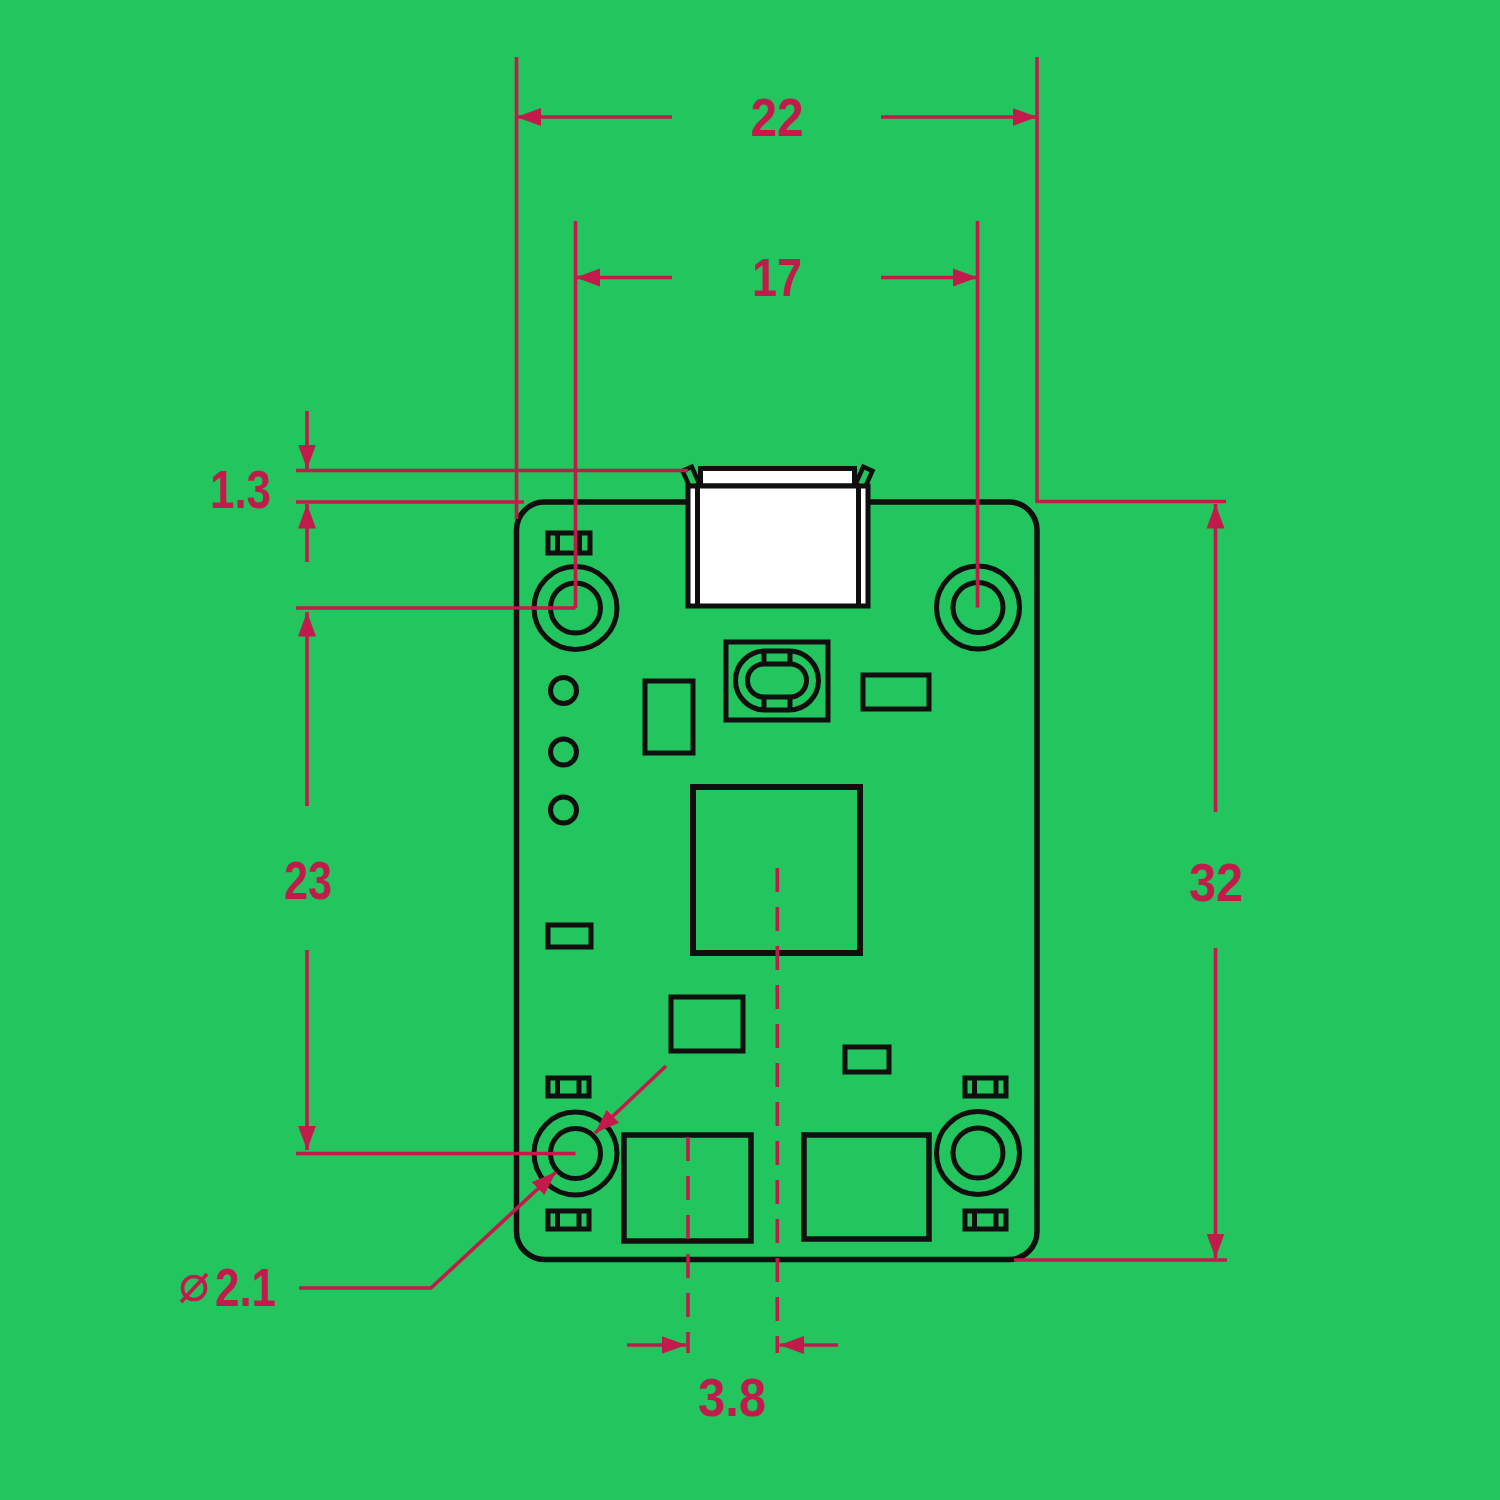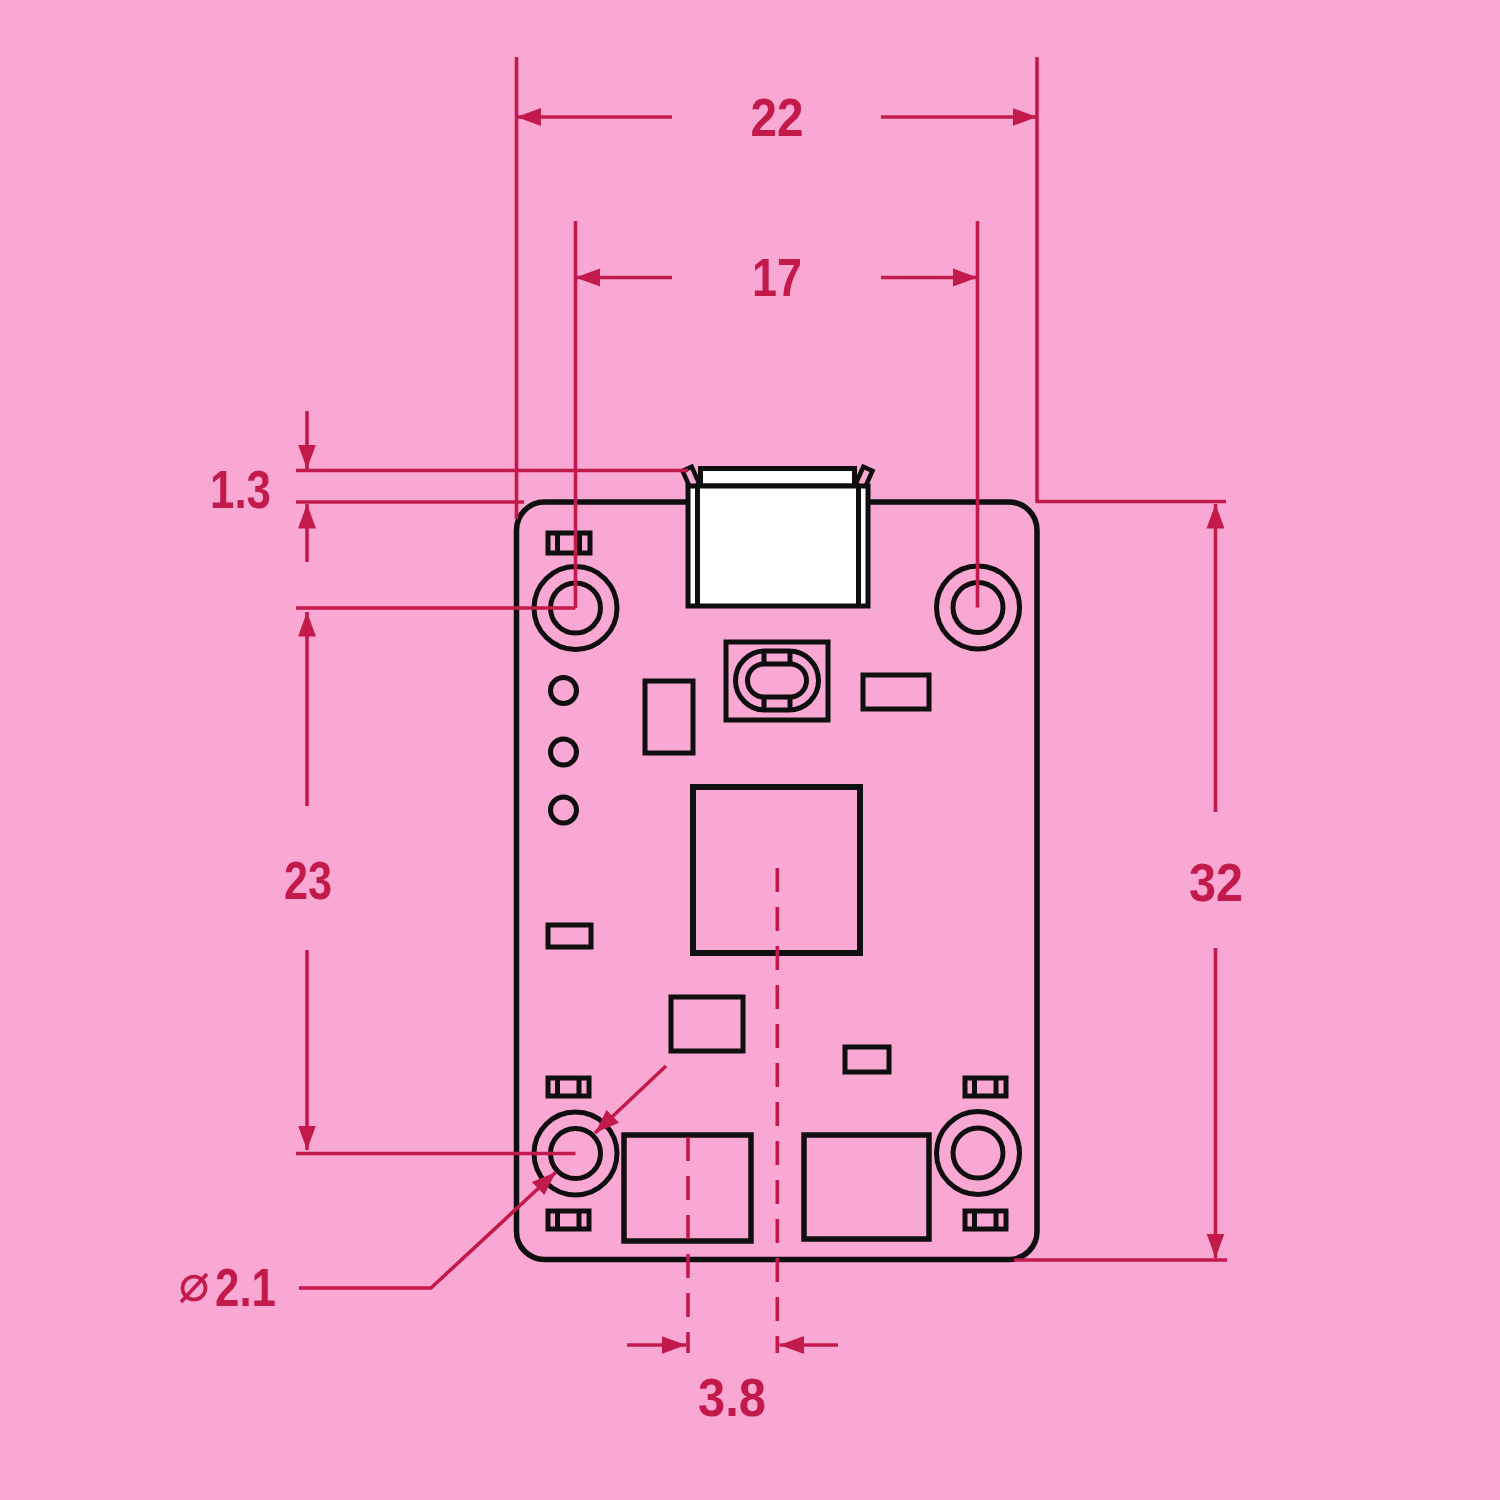--- a/index.html
+++ b/index.html
@@ -4,21 +4,21 @@
 <style>
   html, body {
     margin: 0;
     padding: 0;
     background: #ffffff;
   }
   .stage {
     position: relative;
     width: 1500px;
     height: 1500px;
-    background: #f9a8d4;
+    background: #22c55e;
     overflow: hidden;
   }
   svg.drawing {
     display: block;
     width: 1500px;
     height: 1500px;
   }
   .dim-text {
     font-family: "Liberation Sans", "DejaVu Sans", sans-serif;
     font-weight: bold;

